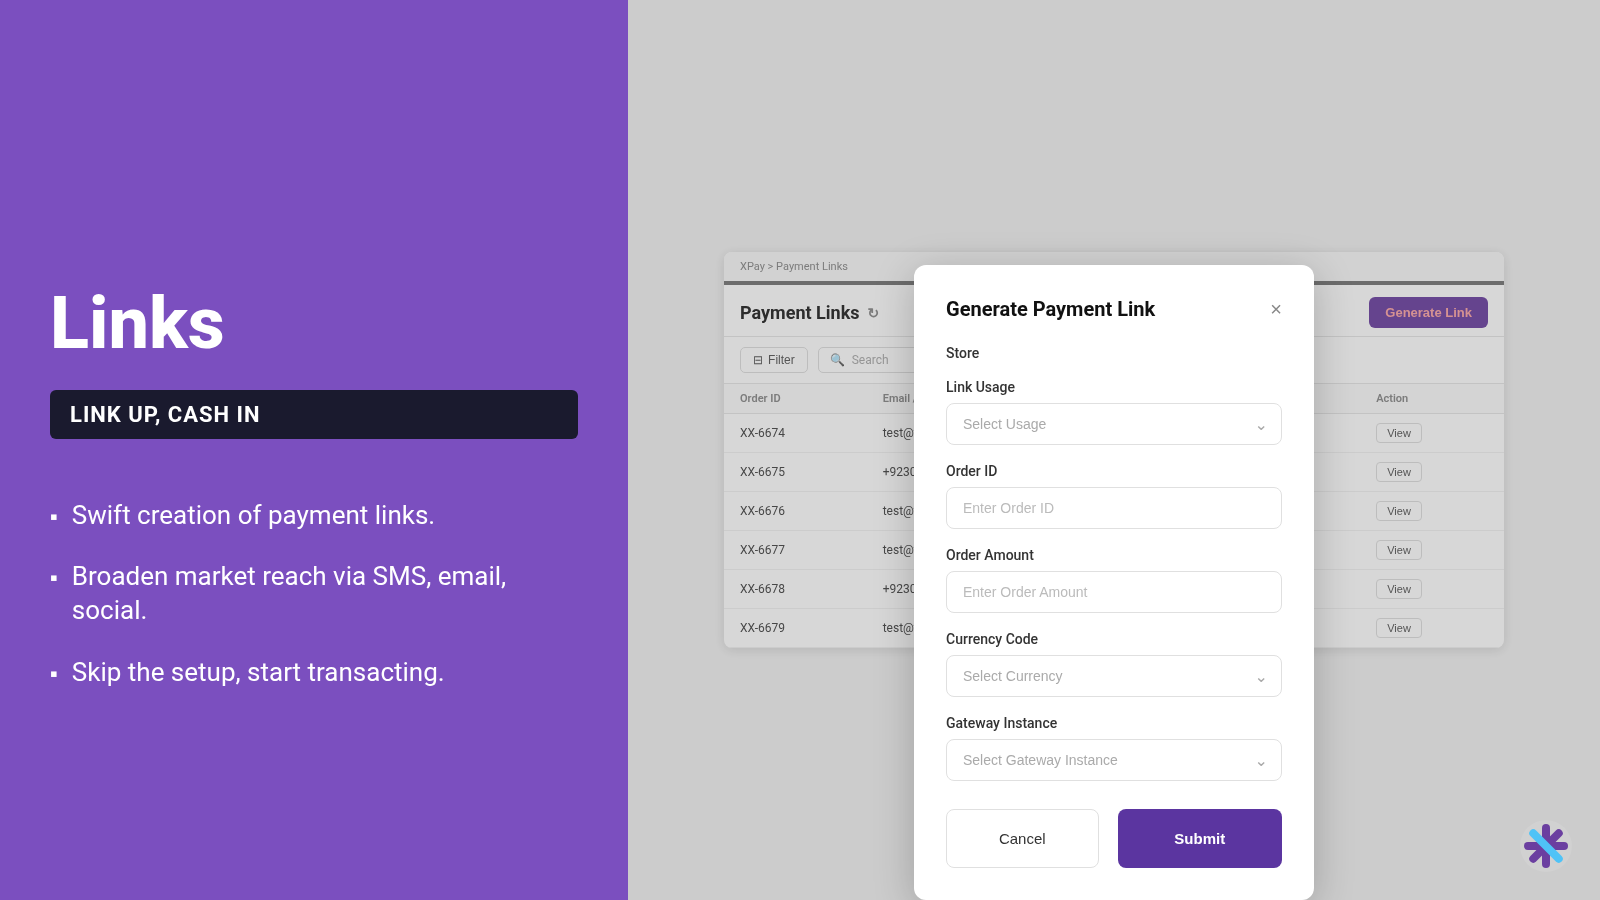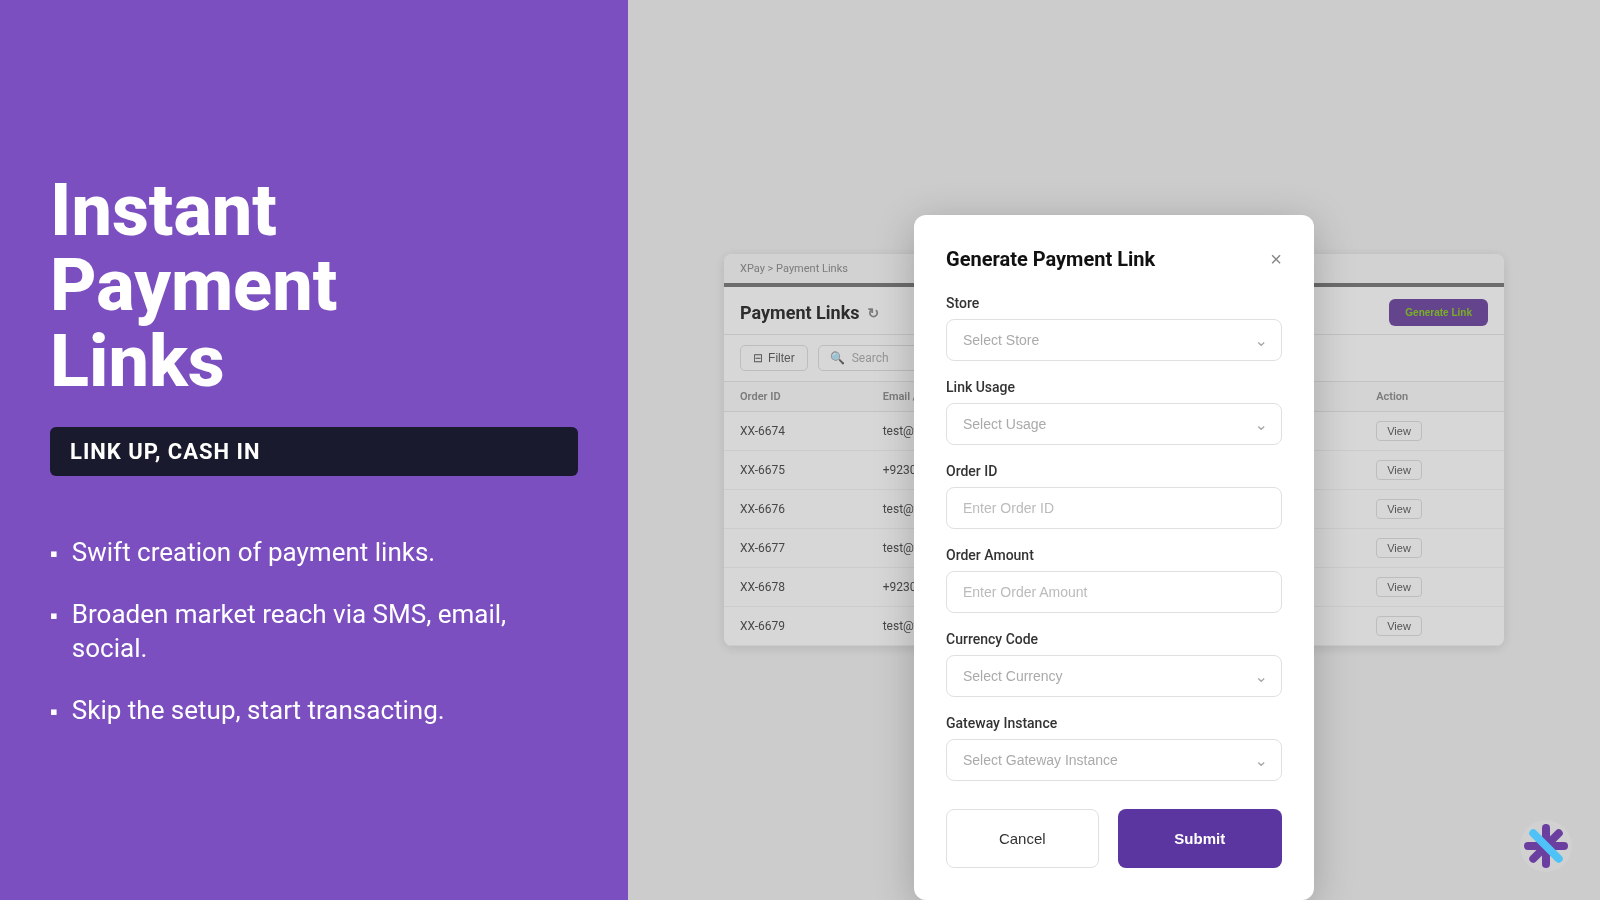--- a/index.html
+++ b/index.html
@@ -108,25 +108,25 @@
       display: flex;
       align-items: center;
       gap: 8px;
     }
     .bg-ui-title .refresh-icon {
       font-size: 14px;
       color: #888;
     }
     .generate-link-btn {
       background: #6B3FA0;
-      color: #84cc16;
+      color: #fca5a5;
       border: none;
       border-radius: 6px;
       padding: 8px 16px;
-      font-size: 10px;
+      font-size: 13px;
       font-weight: 600;
       cursor: pointer;
     }
     .bg-ui-toolbar {
       display: flex;
       gap: 10px;
       padding: 10px 16px;
       border-bottom: 1px solid #e5e5e5;
     }
     .filter-btn {
@@ -329,21 +329,21 @@
       right: 28px;
       width: 52px;
       height: 52px;
     }
   </style>
 </head>
 <body>
 
 <div class="left-panel">
   <h1>
-    <span>Instant Payment</span><br>
+    <br>
     <span>Links</span>
   </h1>
   <div class="tagline-badge">LINK UP, CASH IN</div>
   <ul class="bullet-list">
     <li>Swift creation of payment links.</li>
     <li>Broaden market reach via SMS, email, social.</li>
     <li>Skip the setup, start transacting.</li>
   </ul>
 </div>
 
@@ -432,25 +432,20 @@
 
   <div class="modal-overlay">
     <div class="modal">
       <div class="modal-header">
         <span class="modal-title">Generate Payment Link</span>
         <button class="modal-close">×</button>
       </div>
 
       <div class="form-group">
         <label class="form-label">Store</label>
-        <div class="select-wrapper">
-          <select class="form-select">
-            <option value="" disabled="" selected="">Select Store</option>
-          </select>
-        </div>
       </div>
 
       <div class="form-group">
         <label class="form-label">Link Usage</label>
         <div class="select-wrapper">
           <select class="form-select">
             <option value="" disabled="" selected="">Select Usage</option>
           </select>
         </div>
       </div>

